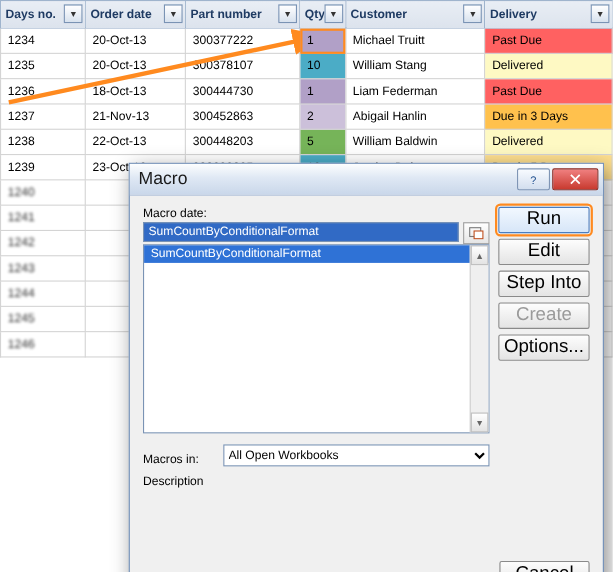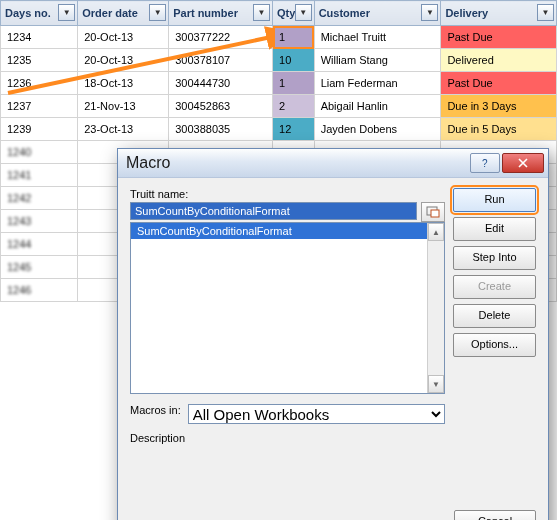--- a/index.html
+++ b/index.html
@@ -32,25 +32,25 @@
 .lbl{margin-bottom:2px;color:#000}
 .name-row{display:flex;gap:4px}
 .name-input{flex:1;border:1px solid #7a93b4;background:#fff;padding:2px 4px;font-family:inherit;font-size:11px;height:18px;box-sizing:border-box}
 .ref-btn{width:22px;height:18px;border:1px solid #a0a0a0;background:linear-gradient(#fff,#e5e5e5);display:flex;align-items:center;justify-content:center}
 .ref-btn svg{display:block}
 .listbox{border:1px solid #7a93b4;background:#fff;height:170px;position:relative;margin-top:0}
 .list-item{background:#2f72d6;color:#fff;padding:2px 6px;cursor:default}
 .list-scroll{position:absolute;right:0;top:0;width:16px;height:100%;background:#efefef;border-left:1px solid #cfcfcf}
 .list-scroll .up,.list-scroll .dn{height:16px;display:flex;align-items:center;justify-content:center;font-size:8px;color:#666;background:linear-gradient(#fff,#e3e3e3);border:1px solid #c0c0c0}
 .list-scroll .dn{position:absolute;bottom:0;left:0;right:0}
-.macros-in-row{display:flex;align-items:flex-start;gap:7px;margin-top:10px}
-.macros-in-row select{flex:1;border:1px solid #7a93b4;background:#fff;height:20px;font-family:inherit;font-size:15px}
+.macros-in-row{display:flex;align-items:flex-end;gap:22px;margin-top:10px}
+.macros-in-row select{flex:1;border:1px solid #7a93b4;background:#fff;height:20px;font-family:inherit;font-size:11px}
 .desc{margin-top:8px;height:40px}
 .col-r{width:83px;display:flex;flex-direction:column;gap:5px}
-.btn{height:22px;border:1px solid #8a8a8a;background:linear-gradient(#fdfdfd,#e4e4e4);font-family:inherit;font-size:11px;cursor:default;text-align:center;line-height:20px;border-radius:2px}
+.btn{height:22px;border:1px solid #8a8a8a;background:linear-gradient(#fdfdfd,#e4e4e4);font-family:inherit;font-size:17px;cursor:default;text-align:center;line-height:20px;border-radius:2px}
 .btn.run{outline:2px solid #ff8a1f;outline-offset:1px;border-color:#4a7dc0;background:linear-gradient(#f2f8ff,#d7e6f8)}
 .btn.disabled{color:#9a9a9a}
 .dlg-foot{display:flex;justify-content:flex-end;padding:4px 12px 12px 0}
 .dlg-foot .btn{width:80px}
 </style>
 </head>
 <body>
 
 <table class="sheet" id="tbl">
 <thead>
@@ -90,20 +90,28 @@
       </tr>
       <tr>
         <td class="t-r">1237</td>
         <td class="t-r">21-Nov-13</td>
         <td class="t-r">300452863</td>
         <td class="t-r qty-lav">2</td>
         <td class="">Abigail Hanlin</td>
         <td class="dlv-due3">Due in 3 Days</td>
       </tr>
       <tr>
+        <td class="t-r">1238</td>
+        <td class="t-r">22-Oct-13</td>
+        <td class="t-r">300448203</td>
+        <td class="t-r qty-green">5</td>
+        <td class="">William Baldwin</td>
+        <td class="dlv-deliv">Delivered</td>
+      </tr>
+      <tr>
         <td class="t-r">1239</td>
         <td class="t-r">23-Oct-13</td>
         <td class="t-r">300388035</td>
         <td class="t-r qty-teal">12</td>
         <td class="">Jayden Dobens</td>
         <td class="dlv-due5">Due in 5 Days</td>
       </tr>
       <tr class="blur">
         <td class="t-r">1240</td>
         <td class="t-r"></td>
@@ -182,21 +190,21 @@
         </svg>
     </div>
     <div class="tbtn close">
       <svg width="12" height="10">
           <path d="M2,1 L10,9 M10,1 L2,9" stroke="#fff" stroke-width="1.6"></path>
         </svg>
     </div>
   </div>
   <div class="dlg-body">
     <div class="col-l">
-      <div class="lbl">Truitt name:</div>
+      <div class="lbl">Macro date:</div>
       <div class="name-row">
         <input class="name-input" style="background: rgb(49, 106, 197); color: rgb(255, 255, 255);" value="SumCountByConditionalFormat">
         <div class="ref-btn">
           <svg width="14" height="12">
               <rect x="1" y="1" width="10" height="8" fill="none" stroke="#7a7a7a"></rect>
               <rect x="5" y="4" width="8" height="7" fill="#fff" stroke="#c05020"></rect>
             </svg>
         </div>
       </div>
       <div class="listbox">
@@ -213,20 +221,19 @@
         </select>
       </div>
       <div class="lbl" style="margin-top:8px">Description</div>
       <div class="desc"></div>
     </div>
     <div class="col-r">
       <div class="btn run">Run</div>
       <div class="btn">Edit</div>
       <div class="btn">Step Into</div>
       <div class="btn disabled">Create</div>
-      <div class="btn">Delete</div>
       <div class="btn">Options...</div>
     </div>
   </div>
   <div class="dlg-foot">
     <div class="btn">Cancel</div>
   </div>
 </div>
 
 </body></html>

